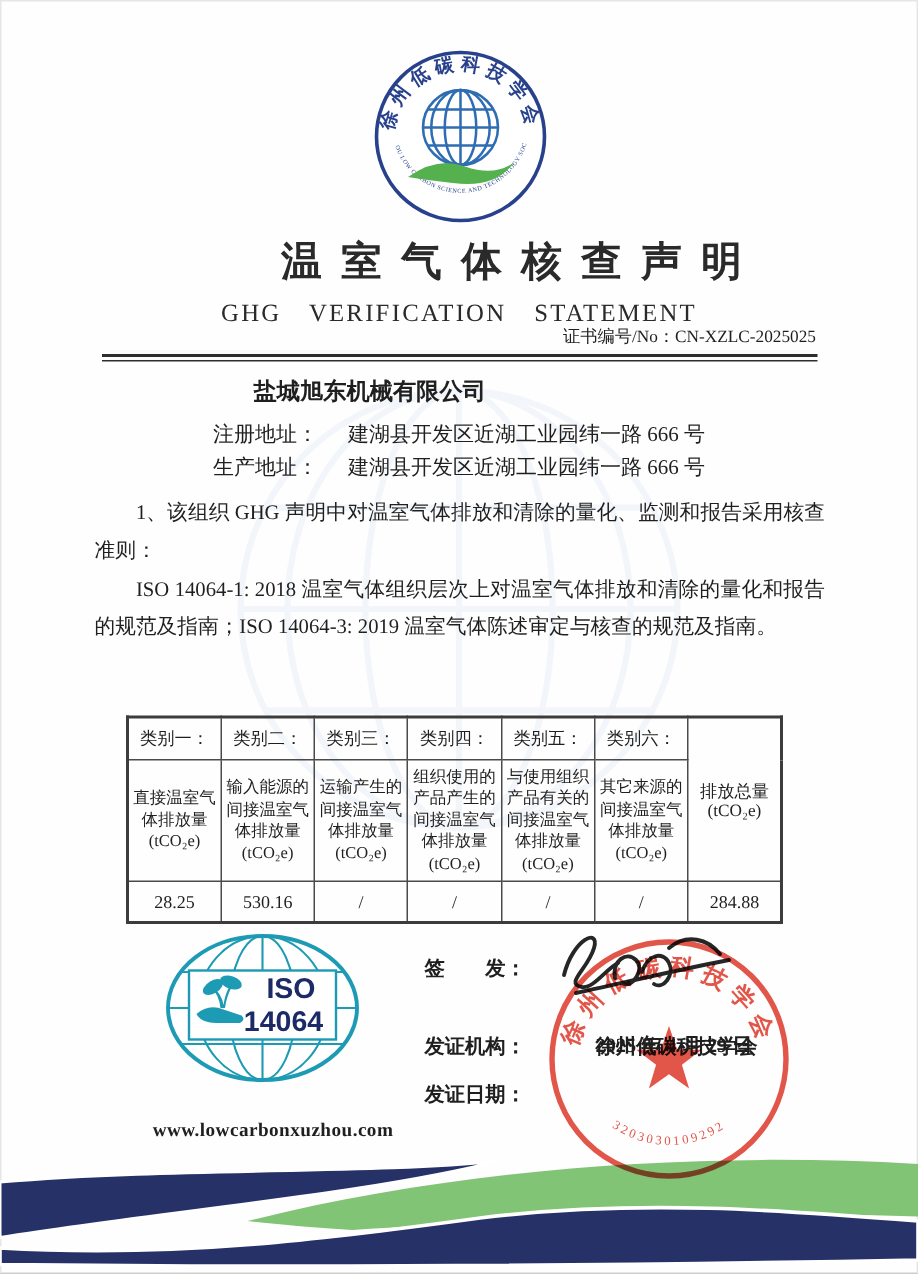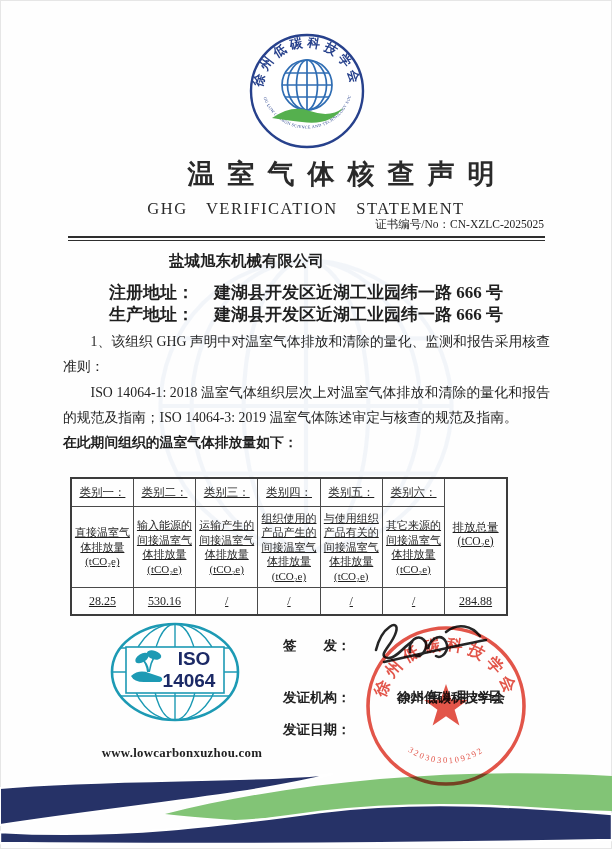--- a/index.html
+++ b/index.html
@@ -19,30 +19,30 @@
     letter-spacing:13px;text-indent:13px;color:#2a2a2a;z-index:2;padding-left:35px;}
   .title-en{top:199px;left:0;width:612px;text-align:center;font-size:16.5px;
     letter-spacing:1.5px;word-spacing:13px;color:#2a2a2a;z-index:2;}
   .cert-line{top:217px;right:68px;font-size:11.5px;z-index:2;}
   .rule{top:236px;left:68px;width:477px;z-index:2;}
   .rule .l1{height:1.5px;background:#2e2e2e;margin-bottom:2px;}
   .rule .l2{height:1.5px;background:#2e2e2e;}
   
   .company{top:251px;left:0;width:493px;text-align:center;font-size:15.5px;font-weight:700;z-index:2;}
   .addr{left:0;width:612px;display:flex;justify-content:center;gap:20px;
-    font-size:17px;font-weight:700;z-index:2;}
+    font-size:14px;font-weight:400;z-index:2;}
   .addr1{top:281px;} .addr2{top:303px;}
   
   .body-text{top:329px;left:63px;width:487px;font-size:13.8px;line-height:25.3px;
     text-align:justify;z-index:2;}
   .body-text p{margin:0;text-indent:2em;}
   .body-text p.noindent{text-indent:0;font-weight:700;}
   .u{text-decoration:underline;text-underline-offset:3px;}
   
-  .ghg-table{top:477px;left:70px;z-index:2;text-decoration:underline;}
+  .ghg-table{top:477px;left:84px;z-index:2;}
   table.t{border-collapse:collapse;table-layout:fixed;width:438px;font-size:11.5px;}
   table.t td{border:1px solid #4a4a4a;text-align:center;vertical-align:middle;
     padding:1px 2px;overflow:hidden;}
   table.t{border:2px solid #3c3c3c;}
   tr.hdr td{height:25px;}
   tr.desc td{height:78px;font-size:11px;line-height:14.5px;}
   tr.vals td{height:24px;font-size:12px;}
   
   .iso-logo{top:618px;left:106px;width:138px;height:108px;z-index:2;}
   .website{top:746px;left:92px;width:180px;text-align:center;font-size:12.8px;
@@ -116,21 +116,20 @@
     <span>建湖县开发区近湖工业园纬一路 666 号</span>
   </div>
   <div class="abs addr addr2">
     <span>生产地址：</span>
     <span>建湖县开发区近湖工业园纬一路 666 号</span>
   </div>
 
   <div class="abs body-text">
     <p>1、该组织 GHG 声明中对温室气体排放和清除的量化、监测和报告采用核查准则：</p>
     <p>ISO 14064-1: 2018 温室气体组织层次上对温室气体排放和清除的量化和报告的规范及指南；ISO 14064-3: 2019 温室气体陈述审定与核查的规范及指南。</p>
-    <p class="noindent">在此期间组织的温室气体排放量如下：</p>
   </div>
 
   <div class="abs ghg-table">
     <table class="t">
       <tbody>
           <tr class="hdr">
         <td>类别一：</td>
         <td>类别二：</td>
         <td>类别三：</td>
         <td>类别四：</td>

